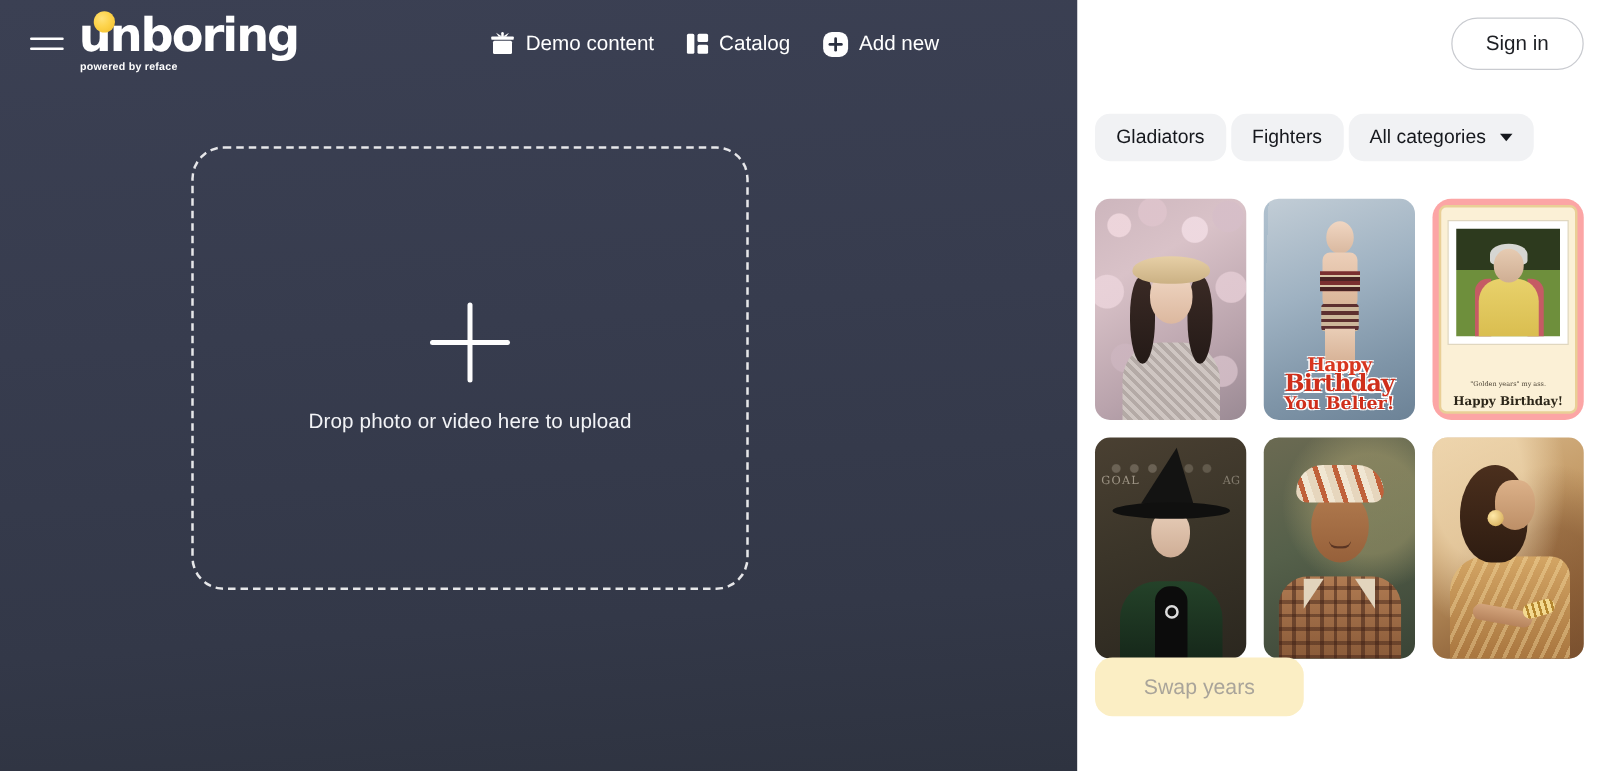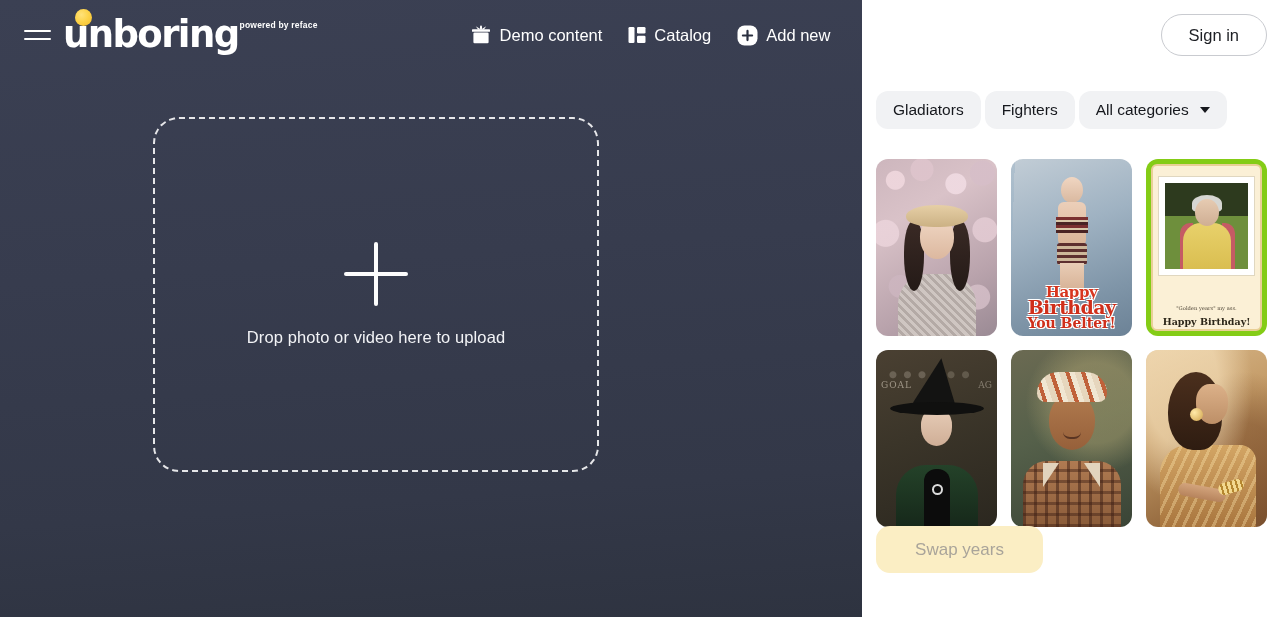--- a/index.html
+++ b/index.html
@@ -53,21 +53,21 @@
     height: 2px;
     width: 27px;
     background: #ffffff;
     border-radius: 1px;
   }
 
   
   .logo-block {
     margin-left: 12px;
     display: flex;
-    flex-direction: row;
+    flex-direction: column;
     align-items: flex-start;
     cursor: pointer;
     user-select: none;
   }
   .logo-word {
     position: relative;
     font-family: "DejaVu Sans", sans-serif;
     font-weight: bold;
     font-size: 37px;
     letter-spacing: -1.6px;
@@ -302,21 +302,21 @@
     font-family: "DejaVu Serif", serif;
     font-weight: bold;
     line-height: 0.94;
     text-shadow: 1px 1px 0 #fff, -1px 1px 0 #fff, 1px -1px 0 #fff, -1px -1px 0 #fff;
   }
   .c2 .l1 { font-size: 15px; color: #d8361f; letter-spacing: -.4px; }
   .c2 .l2 { font-size: 19px; color: #cf2f1b; letter-spacing: -.6px; }
   .c2 .l3 { font-size: 14px; color: #cf2f1b; }
 
   
-  .c3 { background: #84cc16; }
+  .c3 { background: #fca5a5; border-radius: 15px; }
   .c3 .inner-border {
     position: absolute; inset: 5px;
     border: 2px solid #e9cf96;
     border-radius: 6px;
     background: #fbf0d6;
   }
   .c3 .photo-mat {
     position: absolute; left: 13px; top: 18px;
     width: 95px; height: 98px;
     background: #ffffff;

